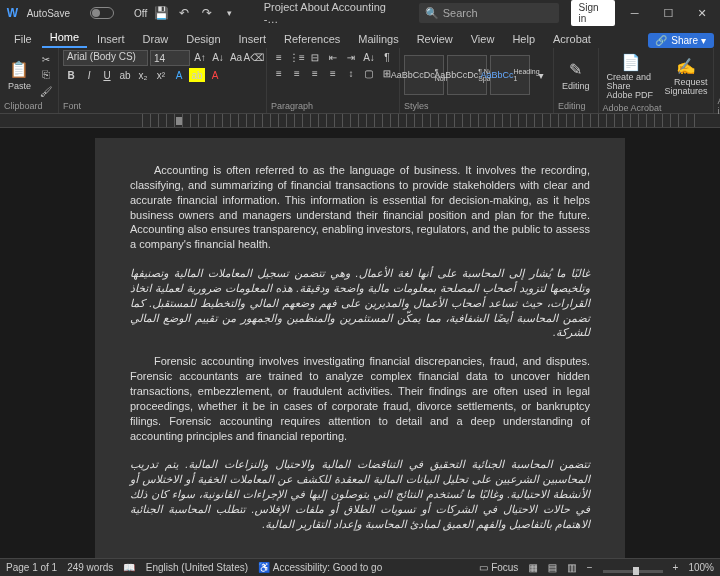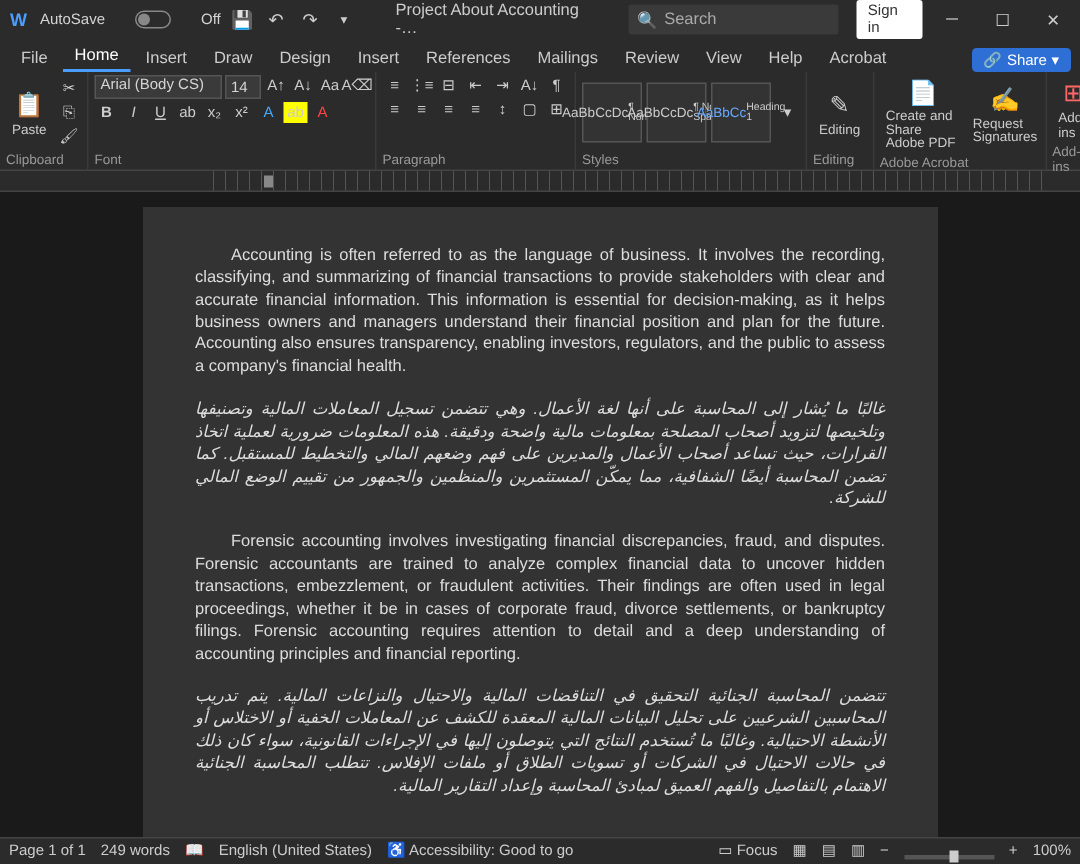--- a/index.html
+++ b/index.html
@@ -23,21 +23,21 @@
 
 .ribbon { height: 66px; background: #2b2b2b; display: flex; border-bottom: 1px solid #444; }
 .group { display: flex; flex-direction: column; padding: 2px 4px; border-right: 1px solid #3a3a3a; }
 .group-content { flex: 1; display: flex; align-items: center; gap: 3px; }
 .group-label { font-size: 9px; color: #999; padding-top: 1px; }
 .big-btn { display: flex; flex-direction: column; align-items: center; gap: 1px; font-size: 9px; color: #ccc; padding: 2px 4px; }
 .big-btn .icn { width: 20px; height: 20px; display: flex; align-items: center; justify-content: center; font-size: 16px; }
 .small-icons { display: flex; flex-direction: column; gap: 2px; }
 .mini { width: 16px; height: 14px; display: flex; align-items: center; justify-content: center; font-size: 10px; color: #ccc; border: 1px solid transparent; }
 .font-name { background: #3a3a3a; font-size: 10px; width: 85px; height: 16px; display: flex; align-items: flex-start; padding: 0 3px; border: 1px solid #555; }
-.font-size { background: #3a3a3a; font-size: 10px; width: 24px; height: 16px; display: flex; align-items: center; padding: 0 3px; border: 1px solid #555; }
+.font-size { background: #3a3a3a; font-size: 10px; width: 40px; height: 16px; display: flex; align-items: center; padding: 0 3px; border: 1px solid #555; }
 .style-box { width: 40px; height: 40px; border: 1px solid #555; background: #333; font-size: 8px; display: flex; flex-direction: row; align-items: center; justify-content: center; color: #ccc; }
 .style-box .preview { font-size: 9px; }
 
 .ruler { height: 14px; background: #2b2b2b; position: relative; border-bottom: 1px solid #444; }
 .ruler-inner { position: absolute; left: 142px; right: 20px; height: 100%; background: repeating-linear-gradient(to right, #555 0, #555 1px, transparent 1px, transparent 8px); }
 .ruler-margin { position: absolute; top: 3px; height: 8px; background: #888; width: 6px; }
 
 .docarea { height: 430px; background: #1a1a1a; overflow-y: auto; display: flex; justify-content: center; padding: 10px 0; }
 .page { width: 530px; background: #333; min-height: 700px; padding: 25px 35px; }
 .para { font-size: 11px; line-height: 1.35; color: #ddd; margin-bottom: 14px; text-align: justify; }
@@ -199,21 +199,21 @@
   </div>
 
   <div class="group">
     <div class="group-content">
       <div class="big-btn" style="width:58px;">
         <span class="icn">📄</span>
         <span style="line-height:1;">Create and Share Adobe PDF</span>
       </div>
       <div class="big-btn" style="width:45px;">
         <span class="icn">✍</span>
-        <span style="text-align:left;line-height:1;">Request Signatures</span>
+        <span style="text-align:right;line-height:1;">Request Signatures</span>
       </div>
     </div>
     <div class="group-label">Adobe Acrobat</div>
   </div>
 
   <div class="group" style="border-right:none;">
     <div class="group-content">
       <div class="big-btn">
         <span class="icn" style="color:#f66;">⊞</span>
         <span>Add-ins</span>

